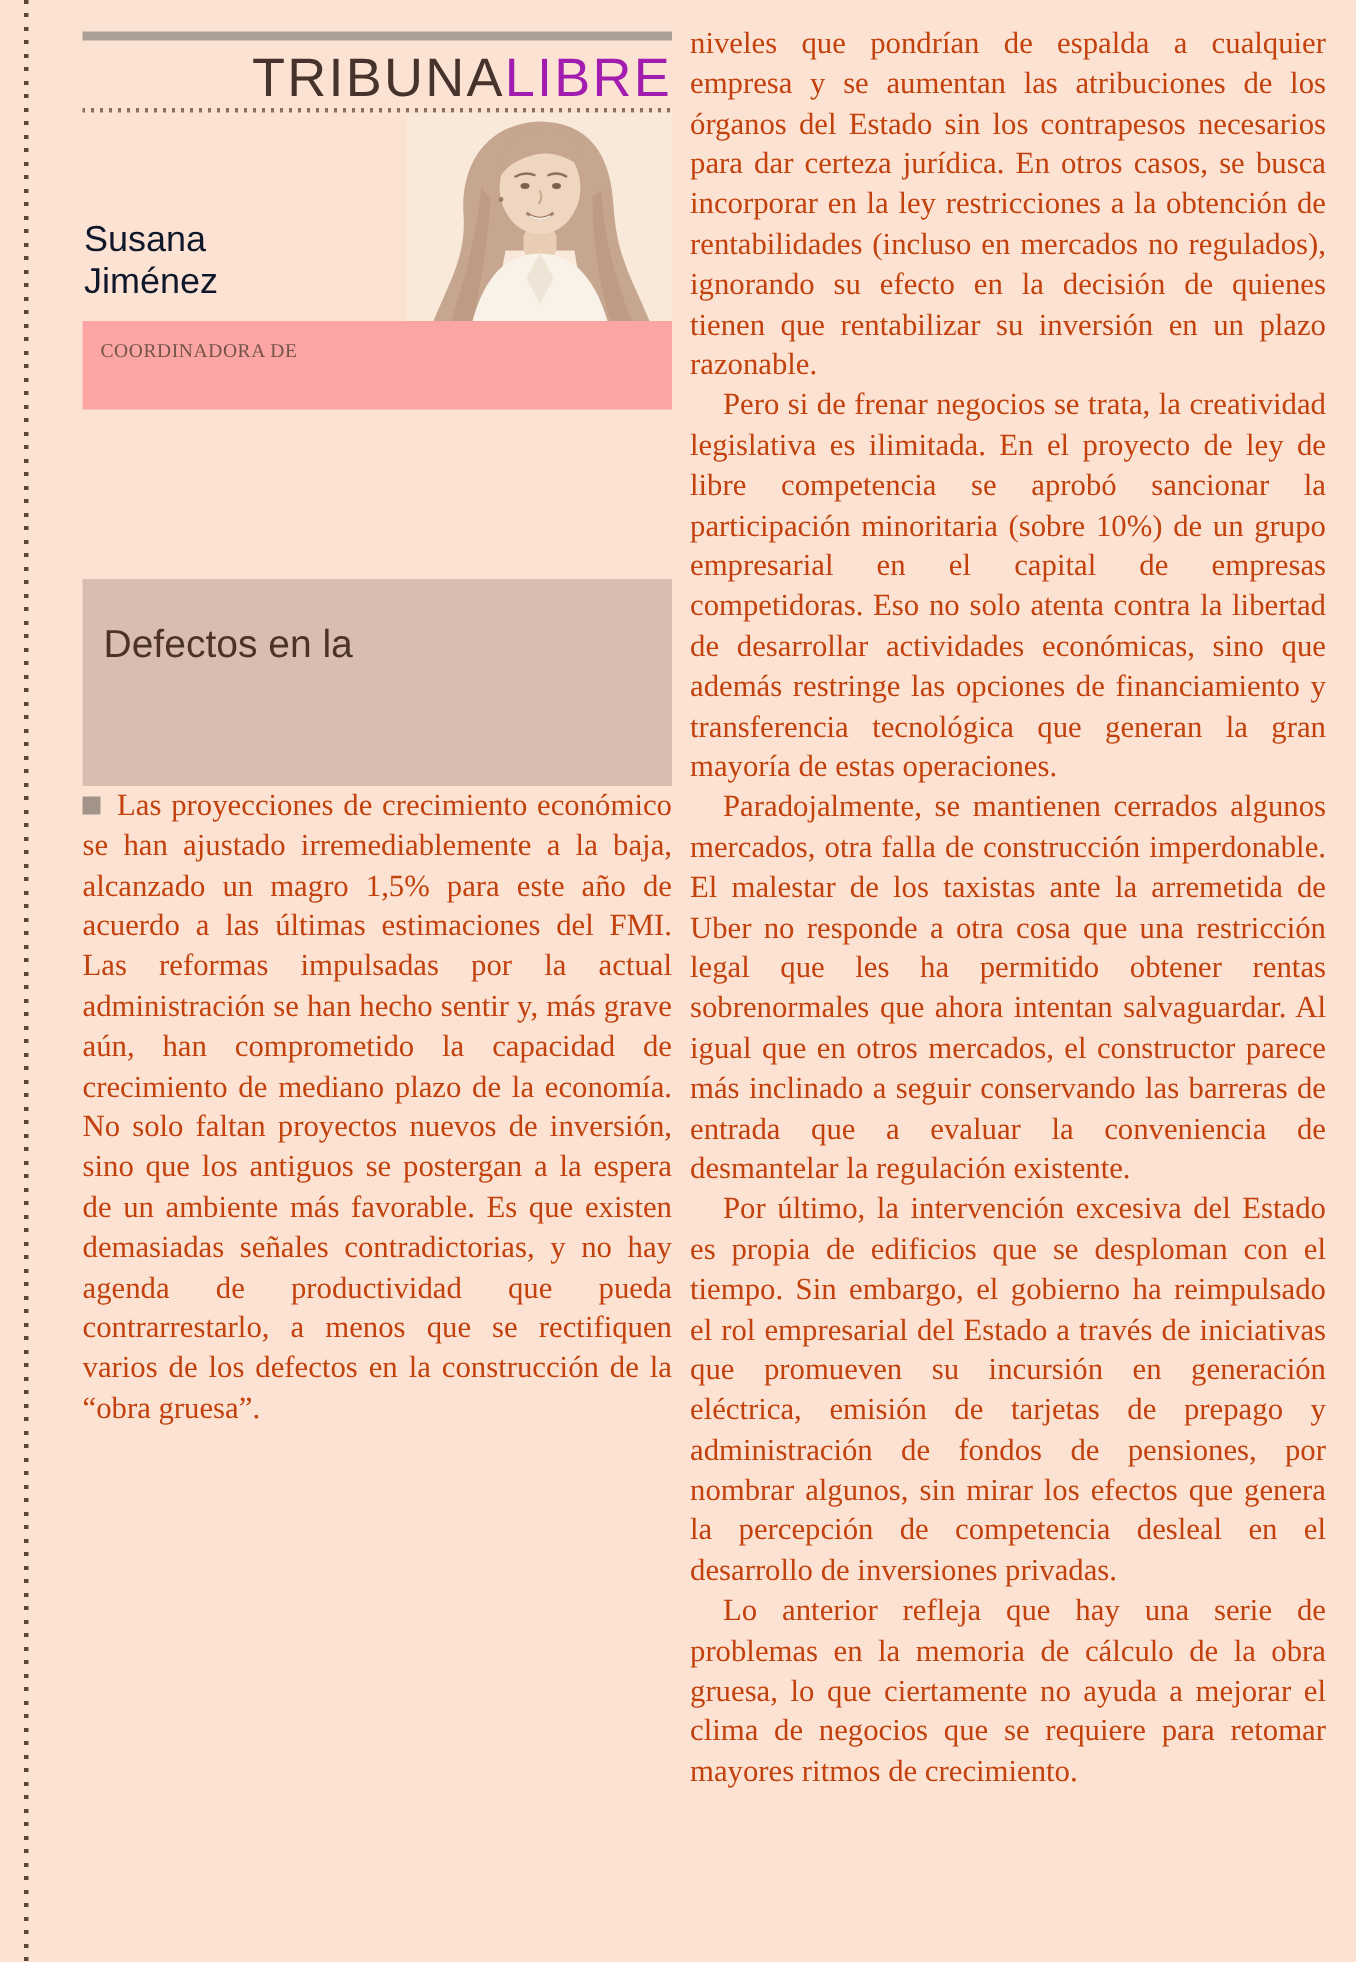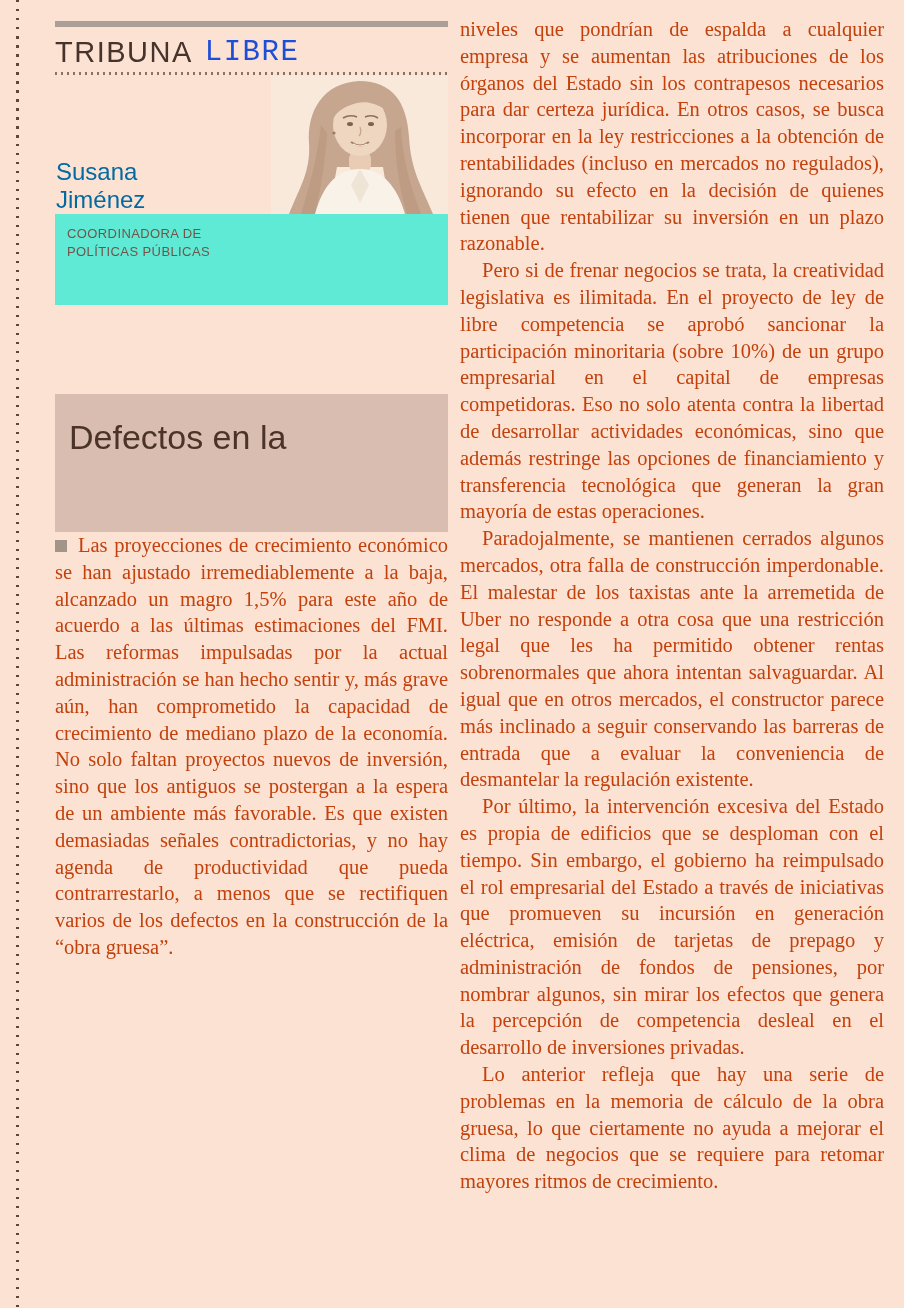--- a/index.html
+++ b/index.html
@@ -15,48 +15,48 @@
     background:repeating-linear-gradient(to bottom, #5d4739 0 2.5px, transparent 2.5px 9px);
   }
   .col-left  { position:absolute; left:55px;  top:0;    width:393px; }
   .col-right { position:absolute; left:460px; top:16px; width:424px; }
 
   .top-bar { margin-top:21px; height:6px; background:#ab9e96; }
 
   .masthead {
     margin-top:7px; height:36px; display:flex; align-items:center;
     font-family:"Liberation Sans", sans-serif;
-    font-size:29px; letter-spacing:1.5px; color:#46332b; white-space:nowrap;
+    font-size:36px; letter-spacing:1.5px; color:#46332b; white-space:nowrap;justify-content:flex-end;
   }
-  .masthead .secondary { color:#1d4ed8; margin-left:12px;font-family:Liberation Mono, monospace; }
+  .masthead .secondary { color:#a21caf; margin-left:0; }
 
   .dotted-rule {
     margin-top:2px; height:3px;
     background:repeating-linear-gradient(to right, #8a7262 0 2px, transparent 2px 6px);
   }
 
   .header-block { position:relative; height:139px; }
   .author-name {
-    position:absolute; left:1px; bottom:0;
+    position:absolute; left:1px; bottom:12px;
     font-family:"Liberation Sans", sans-serif;
-    font-size:24px; line-height:28px; color:#0369a1;
+    font-size:24px; line-height:28px; color:#0f172a;
   }
   .photo { position:absolute; right:0; top:0; width:177px; height:139px; display:block; }
 
   .role-box {
-    background:#5eead4; height:91px; padding:11px 12px 0 12px;
-    font-family:Liberation Sans, sans-serif;
+    background:#fca5a5; height:59px; padding:11px 12px 0 12px;
+    font-family:Liberation Serif, serif;
     font-size:13px; line-height:18px; letter-spacing:0.4px; color:#74544a;
   }
 
   .headline-box {
-    margin-top:89px; background:#d8bdb0; height:138px;
+    margin-top:113px; background:#d8bdb0; height:138px;
     padding:20px 0 0 14px;
     font-family:"Liberation Sans", sans-serif;
-    font-size:34px; line-height:47px; color:#4b332a;
+    font-size:26px; line-height:47px; color:#4b332a;
   }
 
   .body-text {
     font-size:20.5px; line-height:26.8px; color:#c2410c;
     text-align:justify;
   }
   .col-left .body-text { }
   .body-text p { margin:0; }
   .body-text p.indent { text-indent:22px; }
   .bullet {
@@ -111,21 +111,20 @@
 
       <circle cx="63" cy="58" r="1.6" fill="#9b7b64"></circle>
 
       <path d="M44 139 C 52 110, 66 94, 89 94 C 112 94, 126 112, 134 139 Z" fill="#f8f2e8"></path>
       <path d="M89 94 L 80 110 L 89 128 L 98 110 Z" fill="#efe5d6"></path>
     </svg>
   </div>
 
   <div class="role-box">
     <div>COORDINADORA DE</div>
-    <div>POLÍTICAS PÚBLICAS</div>
   </div>
 
   <div class="headline-box">
     <div>Defectos en la</div>
   </div>
 
   <div class="body-text">
     <p><span class="bullet"></span><span>Las proyecciones de crecimiento económico se han ajustado irremediablemente a la baja, alcanzado un magro 1,5% para este año de acuerdo a las últimas estimaciones del FMI. Las reformas impulsadas por la actual administración se han hecho sentir y, más grave aún, han comprometido la capacidad de crecimiento de mediano plazo de la economía. No solo faltan proyectos nuevos de inversión, sino que los antiguos se postergan a la espera de un ambiente más favorable. Es que existen demasiadas señales contradictorias, y no hay agenda de productividad que pueda contrarrestarlo, a menos que se rectifiquen varios de los defectos en la construcción de la “obra gruesa”.</span></p>
   </div>
 </div>

